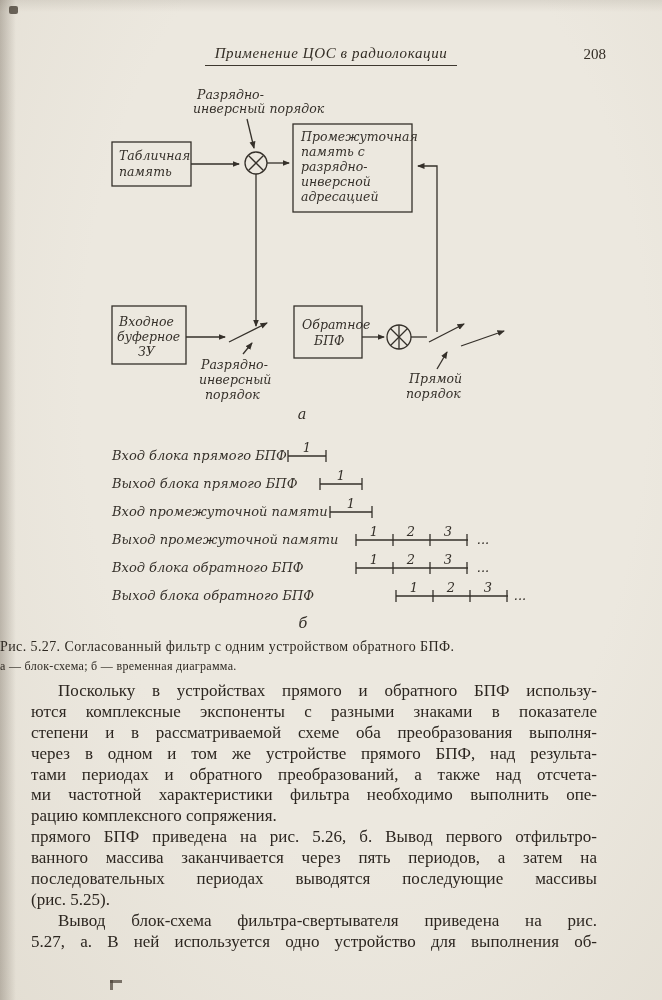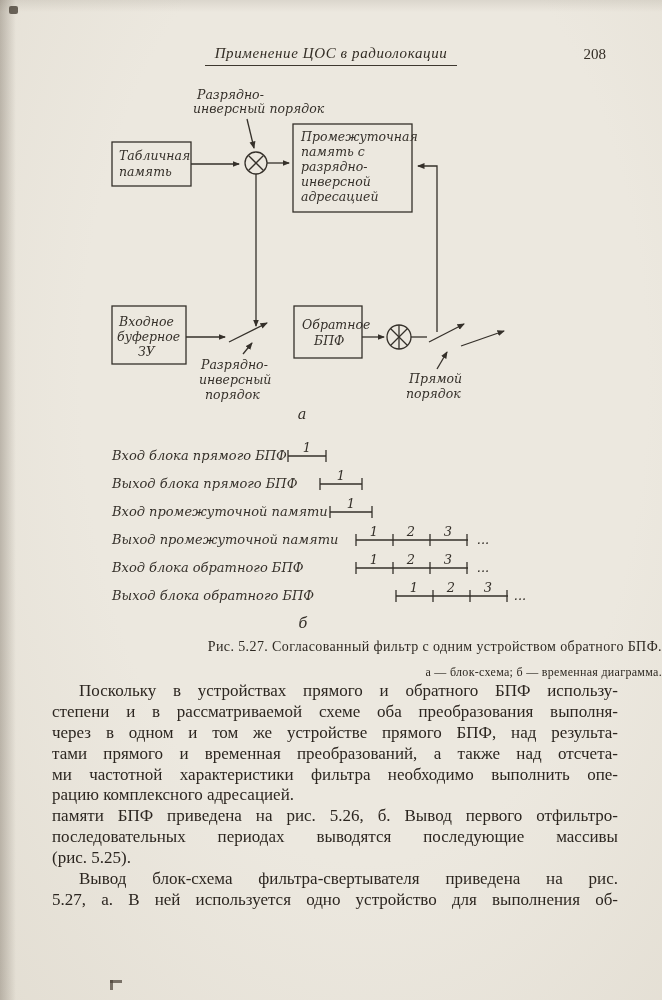--- a/index.html
+++ b/index.html
@@ -31,26 +31,26 @@
   svg.figure{ position:absolute; left:0; top:0; }
   .ink line, .ink rect, .ink circle, .ink polyline{
     stroke:#35302a; fill:none; stroke-width:1.3;
   }
   text{ fill:#35302a; }
   .dlabel{ font-family:"DejaVu Serif", serif; font-style:italic; font-size:12.5px; }
   .tlabel{ font-family:"DejaVu Serif", serif; font-style:italic; font-size:13px; }
   .tnum{ font-family:"DejaVu Serif", serif; font-style:italic; font-size:13px; text-anchor:middle; }
   .plabel{ font-family:"DejaVu Serif", serif; font-style:italic; font-size:14.5px; text-anchor:middle; }
 
-  .caption{ position:absolute; top:639px; left:0; width:662px; text-align:right; }
+  .caption{ position:absolute; top:639px; left:0; width:662px; text-align:left; }
   .caption-title{ font-size:14px; letter-spacing:.4px; color:#2e2922; }
-  .caption-sub{ font-size:12px; letter-spacing:.3px; margin-top:10px; color:#2e2922; }
+  .caption-sub{ font-size:12px; letter-spacing:.3px; margin-top:4px; color:#2e2922; }
 
   .bodytext{
-    position:absolute; top:681px; left:52px; width:566px;
+    position:absolute; top:681px; left:31px; width:566px;
     font-size:17px; line-height:20.9px; color:#2c2620;
   }
   .para{ margin:0; }
   .line{ text-align:justify; text-align-last:justify; height:20.9px; overflow:hidden; }
   .line.indent{ text-indent:27px; }
   .line.last{ text-align-last:left; }
 </style>
 </head>
 <body>
 
@@ -197,28 +197,30 @@
   </svg>
 
   <div class="caption">
     <div class="caption-title">Рис. 5.27. Согласованный фильтр с одним устройством обратного БПФ.</div>
     <div class="caption-sub">а — блок-схема; б — временная диаграмма.</div>
   </div>
 
   <div class="bodytext">
     <div class="para">
       <div class="line indent">Поскольку в устройствах прямого и обратного БПФ использу-</div>
+      <div class="line">ются комплексные экспоненты с разными знаками в показателе</div>
       <div class="line">степени и в рассматриваемой схеме оба преобразования выполня-</div>
       <div class="line">через в одном и том же устройстве прямого БПФ, над результа-</div>
-      <div class="line">тами прямого и временная преобразований, а также над отсчета-</div>
+      <div class="line">тами периодах и обратного преобразований, а также над отсчета-</div>
       <div class="line">ми частотной характеристики фильтра необходимо выполнить опе-</div>
-      <div class="line last">рацию комплексного адресацией.</div>
+      <div class="line last">рацию комплексного сопряжения.</div>
     </div>
     <div class="para">
-      <div class="line">памяти БПФ приведена на рис. 5.26, б. Вывод первого отфильтро-</div>
+      <div class="line">прямого БПФ приведена на рис. 5.26, б. Вывод первого отфильтро-</div>
+      <div class="line">ванного массива заканчивается через пять периодов, а затем на</div>
       <div class="line">последовательных периодах выводятся последующие массивы</div>
       <div class="line last">(рис. 5.25).</div>
     </div>
     <div class="para">
       <div class="line indent">Вывод блок-схема фильтра-свертывателя приведена на рис.</div>
       <div class="line">5.27, а. В ней используется одно устройство для выполнения об-</div>
     </div>
   </div>
 </div>
 

